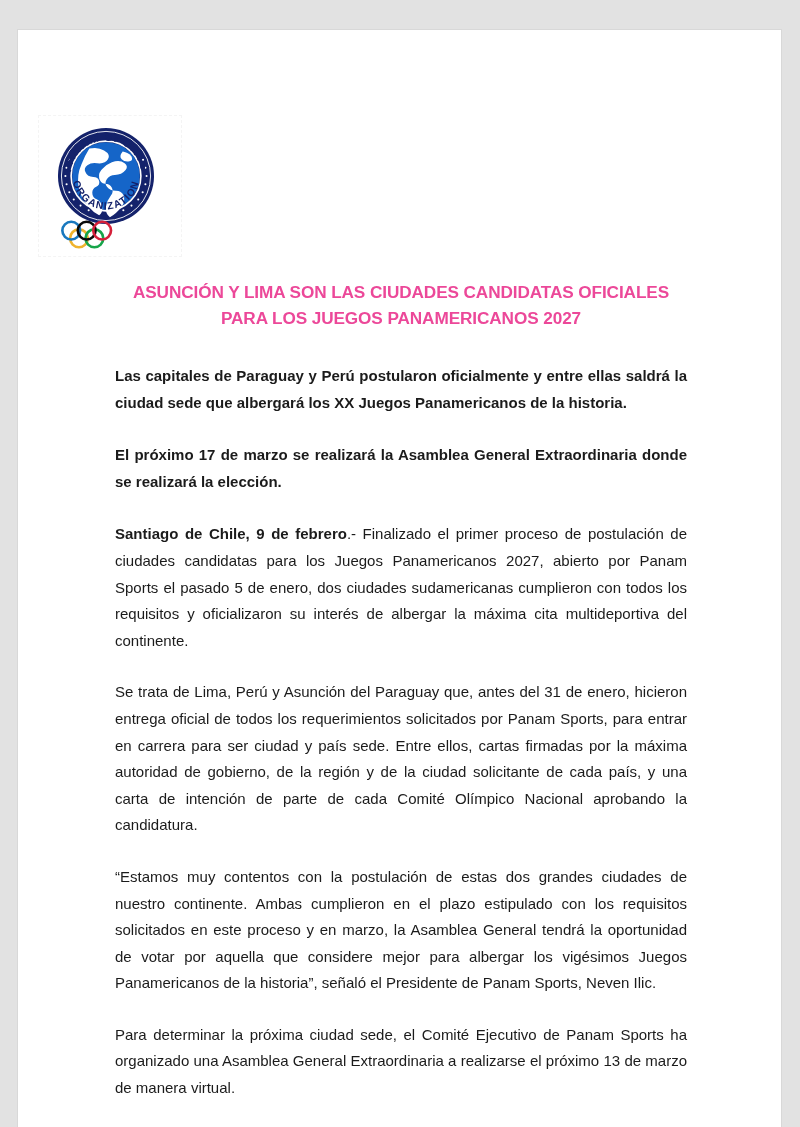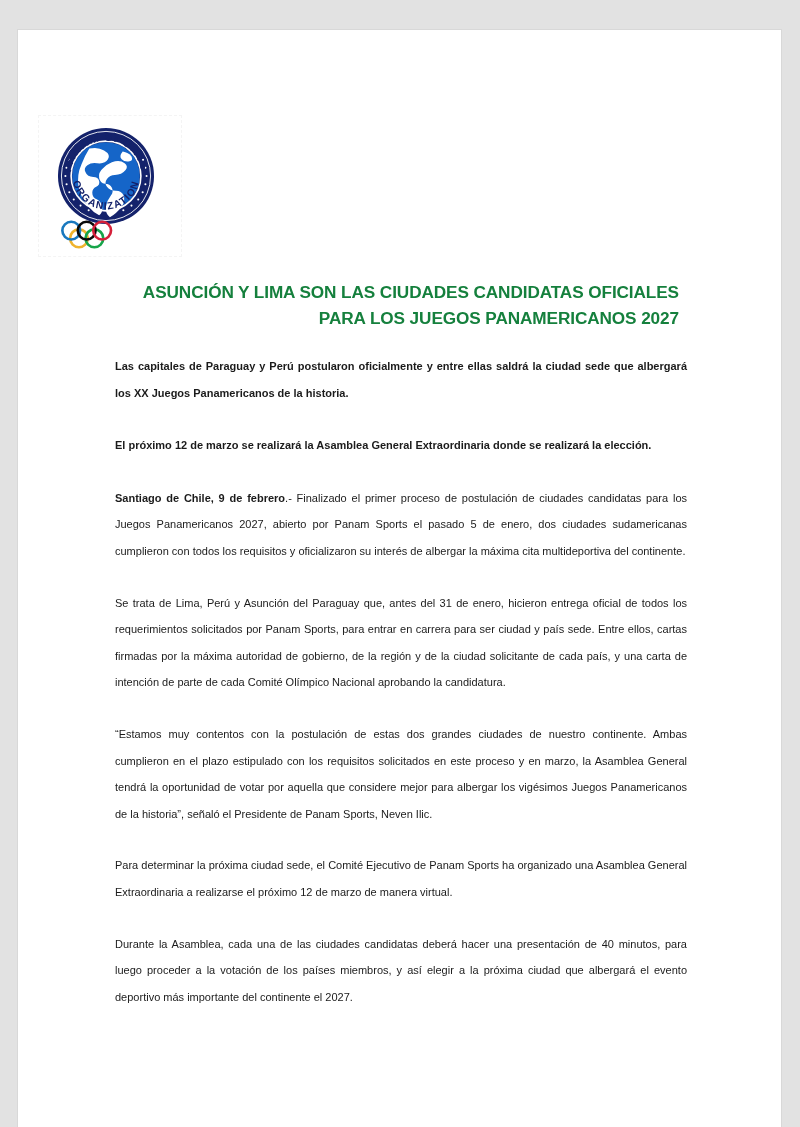--- a/index.html
+++ b/index.html
@@ -55,28 +55,28 @@
   #doc {
     position: absolute;
     left: 97px;
     top: 249px;
     width: 572px;
   }
   #doc-title {
     font-size: 17.2px;
     font-weight: bold;
     line-height: 26px;
-    text-align: right;
-    color: #15803d;
+    text-align: center;
+    color: #ec4899;
     letter-spacing: -0.1px;
-    margin: 0 0 22px 0;
+    margin: 0 0 32px 0;
     padding: 0 8px;
   }
   .para {
-    font-size: 11px;
+    font-size: 15px;
     line-height: 26.6px;
     color: #1b1b1b;
     text-align: justify;
     margin: 0 0 25px 0;
     hyphens: none;
   }
   .para.lead {
     font-weight: bold;
     margin-bottom: 26px;
   }
@@ -142,23 +142,23 @@
         <circle cx="55" cy="15" r="11.5" stroke="#d5203a"></circle>
       </g>
     </svg>
   </div>
 
   <div id="doc">
 
     <h1 id="doc-title">ASUNCIÓN Y LIMA SON LAS CIUDADES CANDIDATAS OFICIALES PARA LOS JUEGOS PANAMERICANOS 2027</h1>
 
     <p class="para lead">Las capitales de Paraguay y Perú postularon oficialmente y entre ellas saldrá la ciudad sede que albergará los XX Juegos Panamericanos de la historia.</p>
-    <p class="para lead">El próximo 12 de marzo se realizará la Asamblea General Extraordinaria donde se realizará la elección.</p>
+    <p class="para lead">El próximo 17 de marzo se realizará la Asamblea General Extraordinaria donde se realizará la elección.</p>
 
     <p class="para"><b>Santiago de Chile, 9 de febrero</b><span>.- Finalizado el primer proceso de postulación de ciudades candidatas para los Juegos Panamericanos 2027, abierto por Panam Sports el pasado 5 de enero, dos ciudades sudamericanas cumplieron con todos los requisitos y oficializaron su interés de albergar la máxima cita multideportiva del continente.</span></p>
 
     <p class="para">Se trata de Lima, Perú y Asunción del Paraguay que, antes del 31 de enero, hicieron entrega oficial de todos los requerimientos solicitados por Panam Sports, para entrar en carrera para ser ciudad y país sede. Entre ellos, cartas firmadas por la máxima autoridad de gobierno, de la región y de la ciudad solicitante de cada país, y una carta de intención de parte de cada Comité Olímpico Nacional aprobando la candidatura.</p>
     <p class="para">“Estamos muy contentos con la postulación de estas dos grandes ciudades de nuestro continente. Ambas cumplieron en el plazo estipulado con los requisitos solicitados en este proceso y en marzo, la Asamblea General tendrá la oportunidad de votar por aquella que considere mejor para albergar los vigésimos Juegos Panamericanos de la historia”, señaló el Presidente de Panam Sports, Neven Ilic.</p>
-    <p class="para">Para determinar la próxima ciudad sede, el Comité Ejecutivo de Panam Sports ha organizado una Asamblea General Extraordinaria a realizarse el próximo 12 de marzo de manera virtual.</p>
+    <p class="para">Para determinar la próxima ciudad sede, el Comité Ejecutivo de Panam Sports ha organizado una Asamblea General Extraordinaria a realizarse el próximo 13 de marzo de manera virtual.</p>
     <p class="para">Durante la Asamblea, cada una de las ciudades candidatas deberá hacer una presentación de 40 minutos, para luego proceder a la votación de los países miembros, y así elegir a la próxima ciudad que albergará el evento deportivo más importante del continente el 2027.</p>
   </div>
 
 </div>
 
 </body></html>

